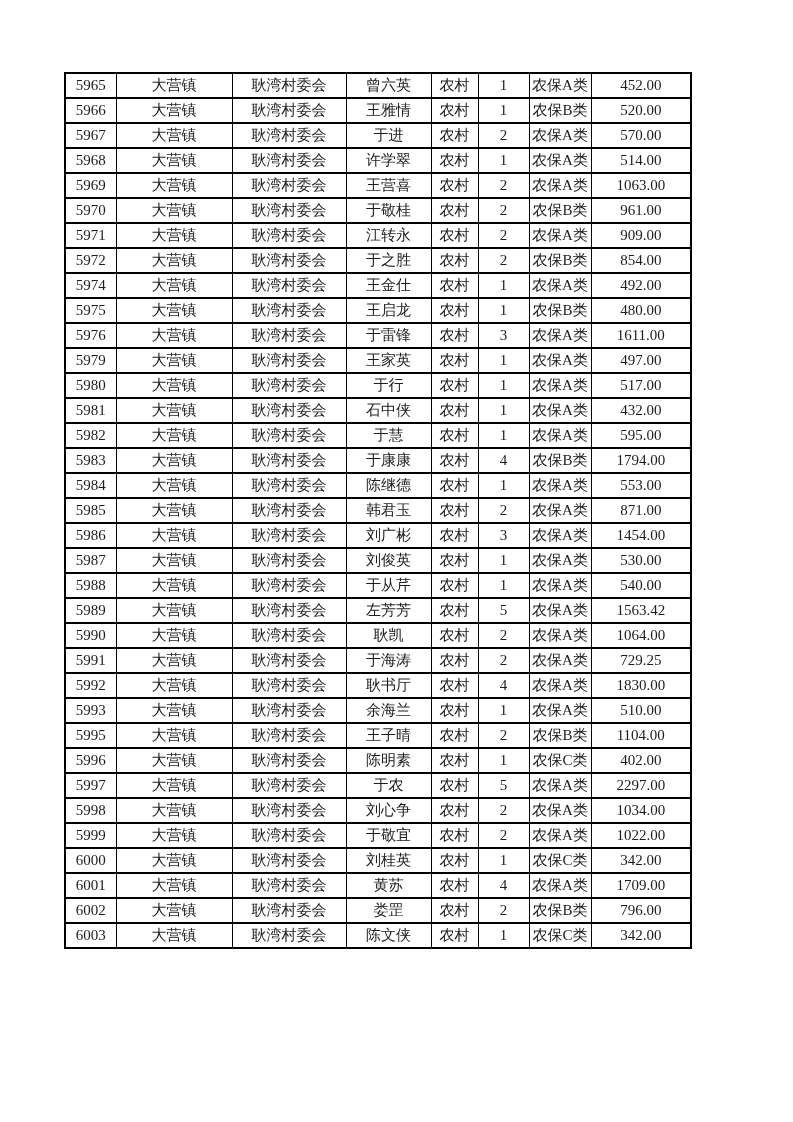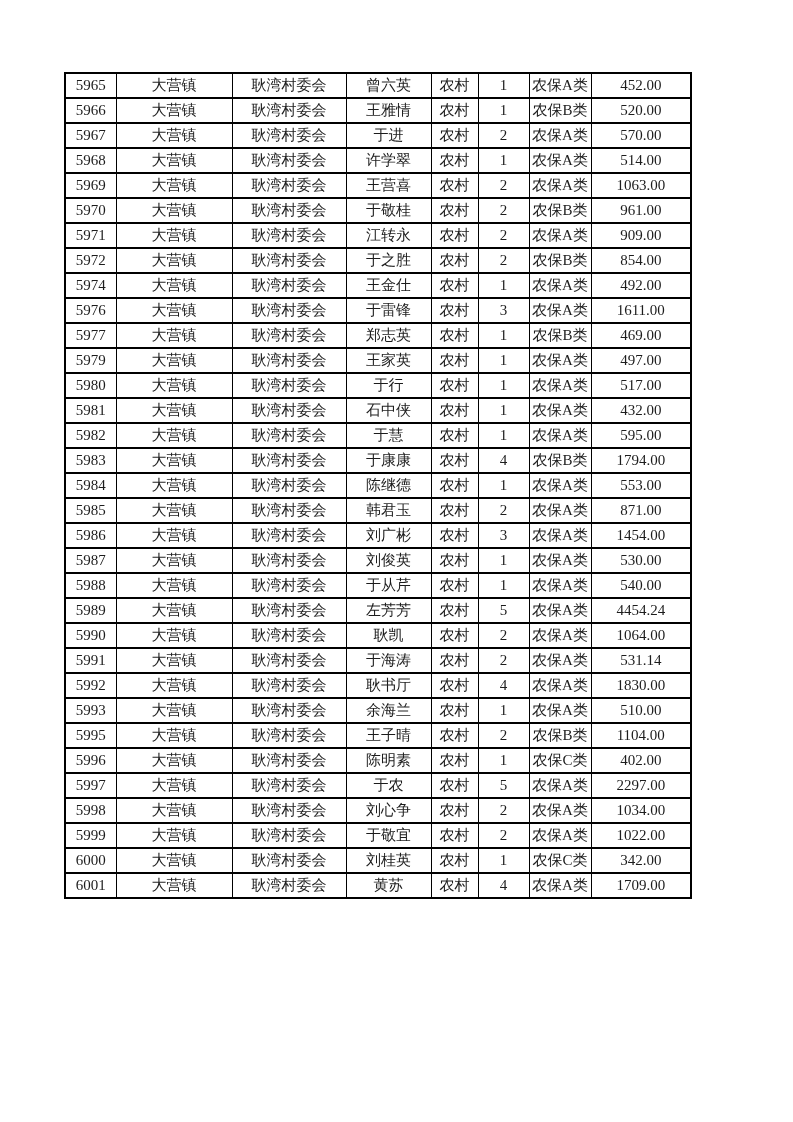--- a/index.html
+++ b/index.html
@@ -159,40 +159,40 @@
             <td>5974</td>
             <td>大营镇</td>
             <td>耿湾村委会</td>
             <td>王金仕</td>
             <td>农村</td>
             <td>1</td>
             <td>农保A类</td>
             <td>492.00</td>
           </tr>
           <tr>
+            <td>5975</td>
+            <td>大营镇</td>
+            <td>耿湾村委会</td>
+            <td>王启龙</td>
+            <td>农村</td>
+            <td>1</td>
+            <td>农保B类</td>
+            <td>480.00</td>
+          </tr>
+          <tr>
             <td>5976</td>
             <td>大营镇</td>
             <td>耿湾村委会</td>
             <td>于雷锋</td>
             <td>农村</td>
             <td>3</td>
             <td>农保A类</td>
             <td>1611.00</td>
           </tr>
           <tr>
-            <td>5977</td>
-            <td>大营镇</td>
-            <td>耿湾村委会</td>
-            <td>郑志英</td>
-            <td>农村</td>
-            <td>1</td>
-            <td>农保B类</td>
-            <td>469.00</td>
-          </tr>
-          <tr>
             <td>5979</td>
             <td>大营镇</td>
             <td>耿湾村委会</td>
             <td>王家英</td>
             <td>农村</td>
             <td>1</td>
             <td>农保A类</td>
             <td>497.00</td>
           </tr>
           <tr>
@@ -286,41 +286,41 @@
             <td>540.00</td>
           </tr>
           <tr>
             <td>5989</td>
             <td>大营镇</td>
             <td>耿湾村委会</td>
             <td>左芳芳</td>
             <td>农村</td>
             <td>5</td>
             <td>农保A类</td>
-            <td>4454.24</td>
+            <td>1563.42</td>
           </tr>
           <tr>
             <td>5990</td>
             <td>大营镇</td>
             <td>耿湾村委会</td>
             <td>耿凯</td>
             <td>农村</td>
             <td>2</td>
             <td>农保A类</td>
             <td>1064.00</td>
           </tr>
           <tr>
             <td>5991</td>
             <td>大营镇</td>
             <td>耿湾村委会</td>
             <td>于海涛</td>
             <td>农村</td>
             <td>2</td>
             <td>农保A类</td>
-            <td>531.14</td>
+            <td>729.25</td>
           </tr>
           <tr>
             <td>5992</td>
             <td>大营镇</td>
             <td>耿湾村委会</td>
             <td>耿书厅</td>
             <td>农村</td>
             <td>4</td>
             <td>农保A类</td>
             <td>1830.00</td>
@@ -397,17 +397,37 @@
           </tr>
           <tr>
             <td>6001</td>
             <td>大营镇</td>
             <td>耿湾村委会</td>
             <td>黄苏</td>
             <td>农村</td>
             <td>4</td>
             <td>农保A类</td>
             <td>1709.00</td>
+          </tr>
+          <tr>
+            <td>6002</td>
+            <td>大营镇</td>
+            <td>耿湾村委会</td>
+            <td>娄罡</td>
+            <td>农村</td>
+            <td>2</td>
+            <td>农保B类</td>
+            <td>796.00</td>
+          </tr>
+          <tr>
+            <td>6003</td>
+            <td>大营镇</td>
+            <td>耿湾村委会</td>
+            <td>陈文侠</td>
+            <td>农村</td>
+            <td>1</td>
+            <td>农保C类</td>
+            <td>342.00</td>
           </tr>
         </tbody>
     </table>
   </div>
 </div>
 
 </body></html>

